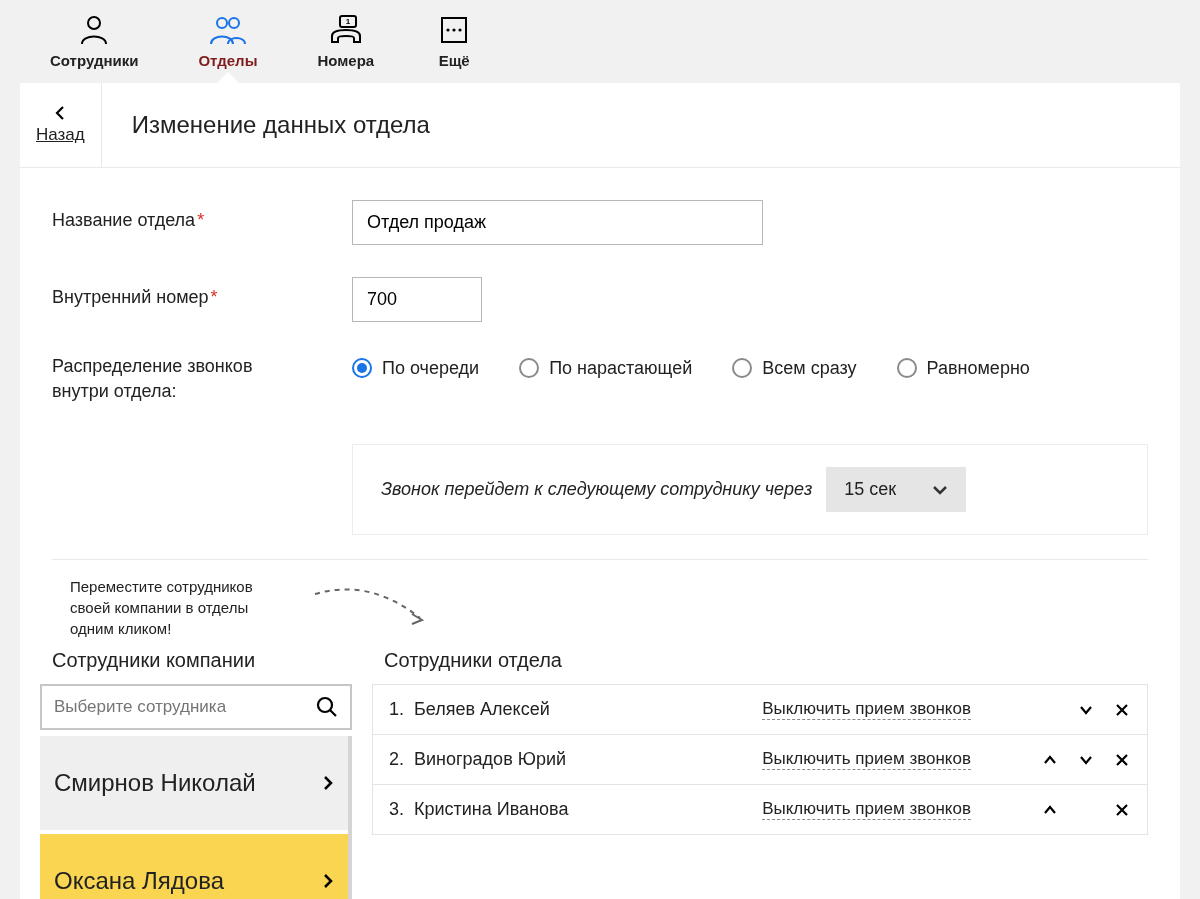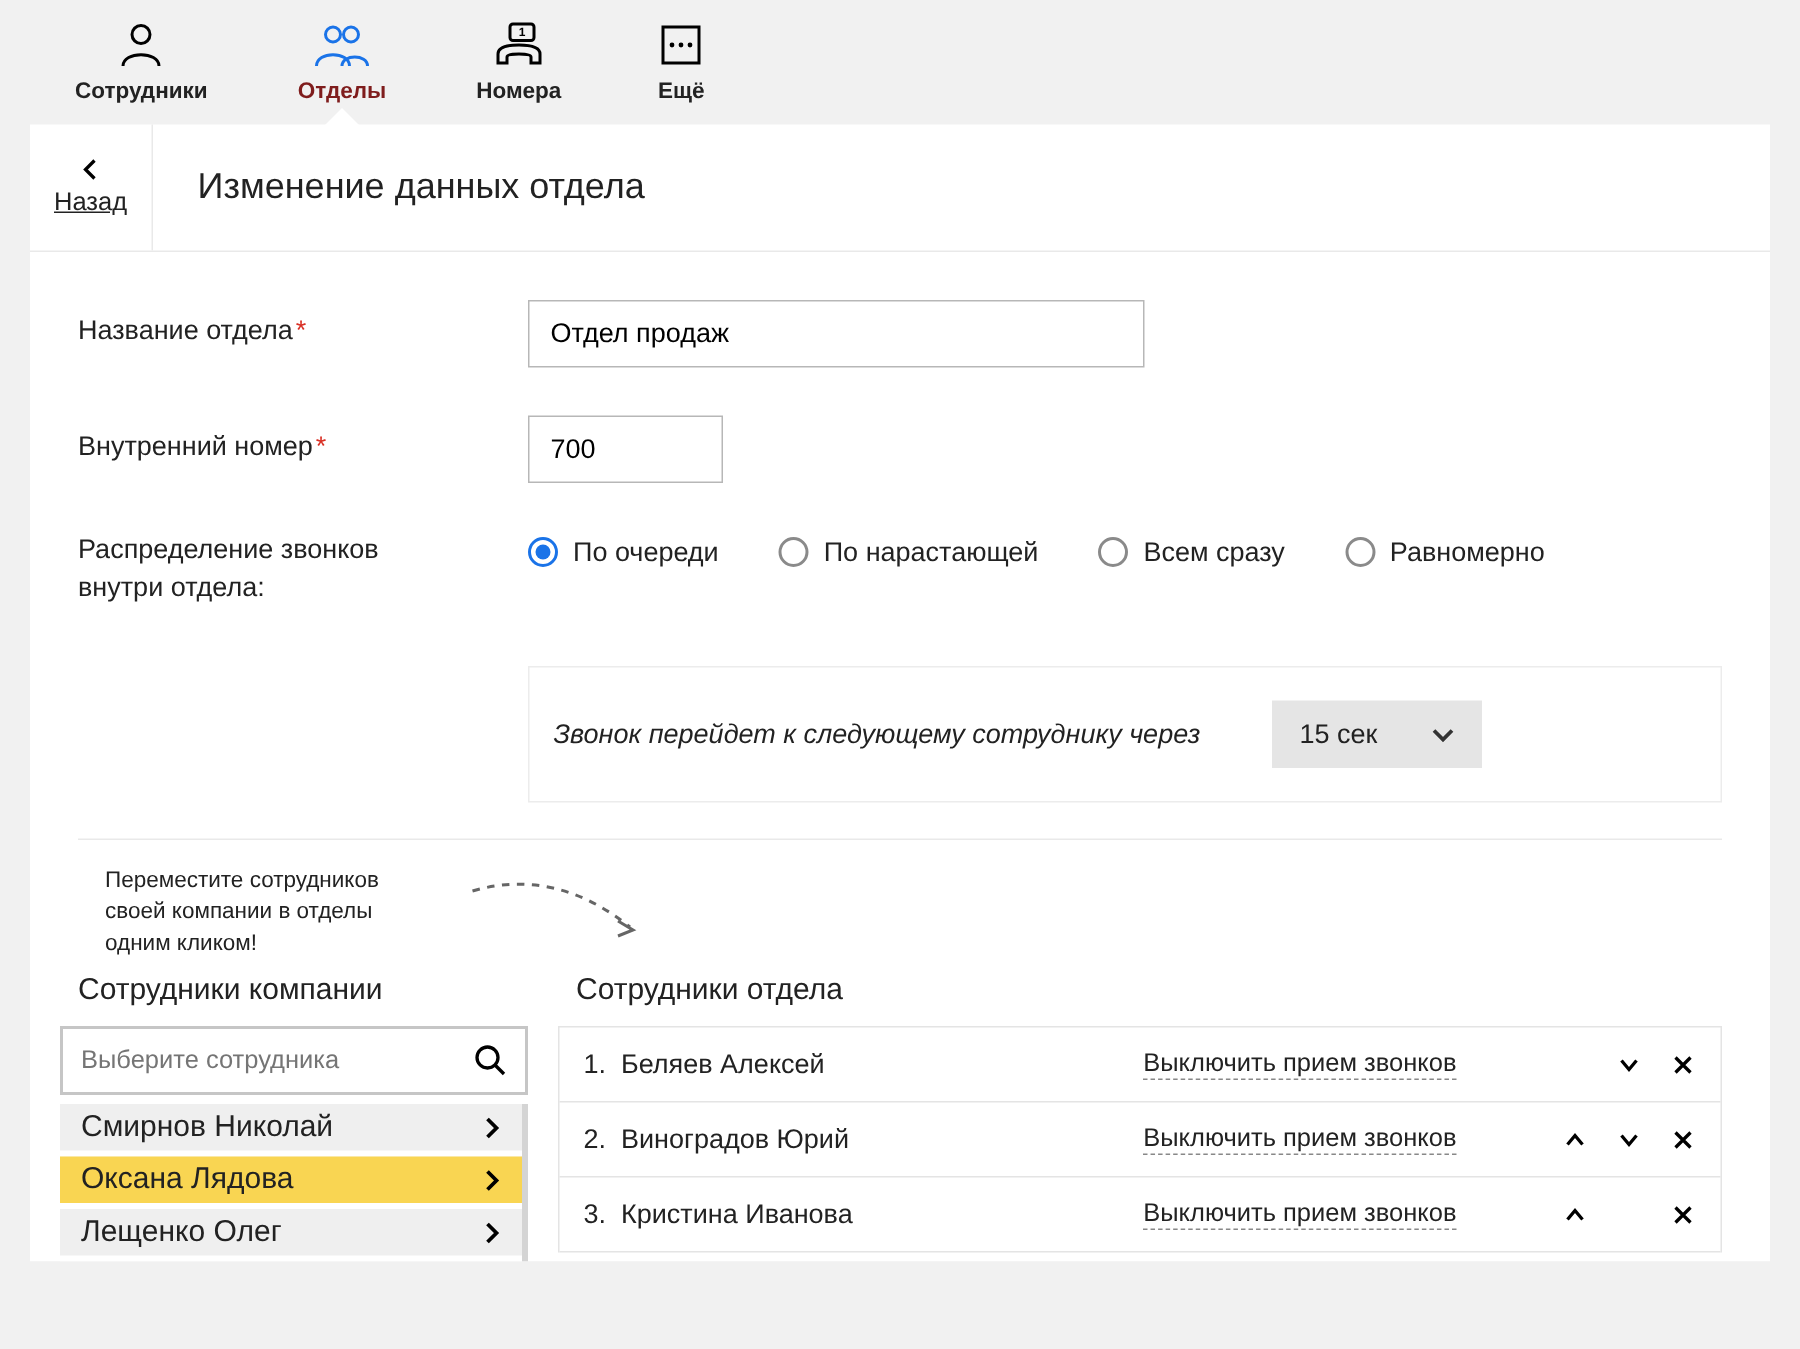--- a/index.html
+++ b/index.html
@@ -21,35 +21,35 @@
 .req { color: #d93025; margin-left: 2px; }
 .ctrl { flex: 1; }
 input.text { border: 1px solid #b7b7b7; font-size: 18px; padding: 11px 14px; }
 input.wide { width: 411px; }
 input.narrow { width: 130px; }
 .radios { display: flex; gap: 40px; margin-top: 4px; }
 .radio { display: flex; align-items: flex-start; gap: 10px; font-size: 18px; cursor: pointer; }
 .rdio { width: 20px; height: 20px; border: 2px solid #8a8a8a; border-radius: 50%; display: inline-flex; align-items: center; justify-content: center; }
 .radio.sel .rdio { border-color: #1a73e8; }
 .radio.sel .rdio::after { content: ""; width: 10px; height: 10px; background: #1a73e8; border-radius: 50%; }
-.subbox { margin: 24px 32px 24px 332px; border: 1px solid #ececec; padding: 22px 16px; display: flex; align-items: center; gap: 48px; }
+.subbox { margin: 24px 32px 24px 332px; border: 1px solid #ececec; padding: 22px 28px; display: flex; align-items: center; gap: 14px; }
 .subbox .txt { font-style: italic; font-size: 18px; }
 .select { background: #e5e5e5; padding: 12px 18px; display: flex; align-items: center; gap: 22px; font-size: 18px; cursor: pointer; min-width: 140px; justify-content: space-between; }
 .hr { border: none; border-top: 1px solid #e9e9e9; margin: 12px 32px; }
 .hint-row { display: flex; align-items: flex-start; padding: 4px 32px 0 50px; gap: 30px; }
 .hint { font-size: 15px; line-height: 1.4; max-width: 210px; }
 .arrow-svg { margin-top: 6px; }
 .lists { display: flex; gap: 20px; padding: 10px 32px 0 20px; align-items: flex-start; }
 .col-left { width: 312px; }
 .col-right { flex: 1; }
 .col-h { font-size: 20px; margin: 0 0 12px 12px; }
 .search { display: flex; align-items: center; border: 2px solid #c6c6c6; background: #fff; padding: 10px 12px; }
 .search input { border: none; outline: none; font-size: 17px; flex: 1; background: transparent; }
 .slist { margin-top: 6px; border-right: 4px solid #d4d4d4; }
-.sitem { display: flex; align-items: center; justify-content: space-between; padding: 4px 14px; font-size: 20px; background: #efefef; border-bottom: 4px solid #fff; cursor: pointer; }
+.sitem { display: flex; align-items: center; justify-content: space-between; padding: 33px 14px; font-size: 24px; background: #efefef; border-bottom: 4px solid #fff; cursor: pointer; }
 .sitem.highlight { background: #f9d552; }
 .rlist { border: 1px solid #e4e4e4; border-bottom: none; }
 .ritem { display: flex; align-items: center; padding: 14px 16px; border-bottom: 1px solid #e4e4e4; font-size: 18px; gap: 10px; }
 .ritem .idx { }
 .ritem .name { flex: 1; }
 .ritem .toggle { border-bottom: 1px dashed #888; cursor: pointer; white-space: nowrap; font-size: 17px; }
 .ritem .actions { display: flex; align-items: center; gap: 18px; margin-left: 40px; width: 110px; justify-content: flex-end; }
 .aicn { cursor: pointer; display: flex; align-items: center; justify-content: center; width: 18px; height: 18px; }
 .aicn svg { width: 14px; height: 14px; }
 </style>

